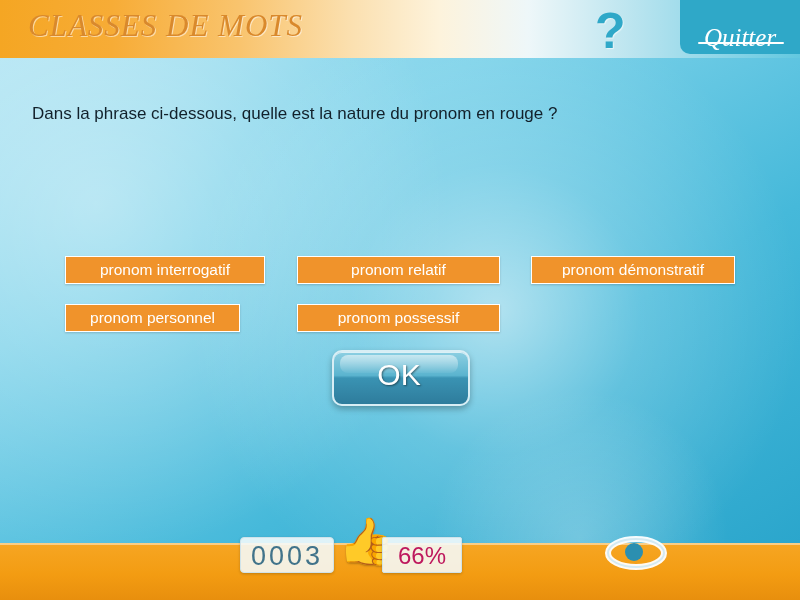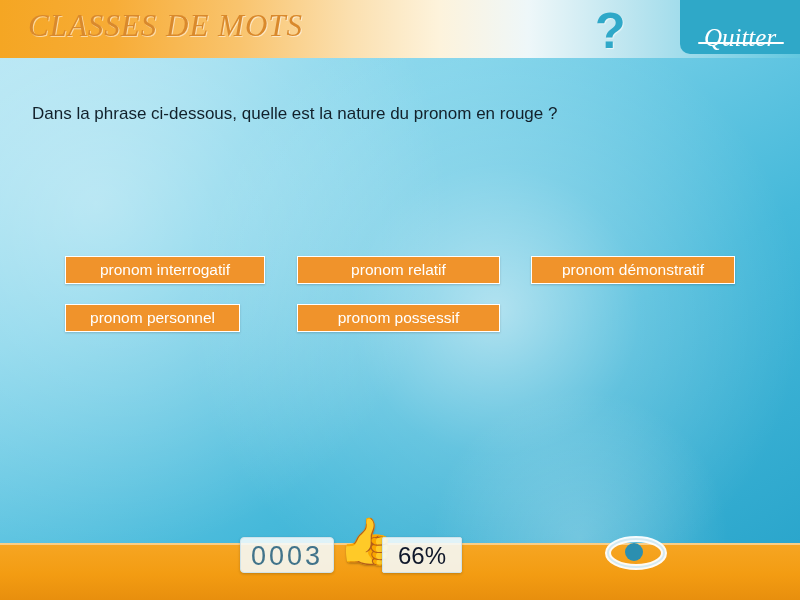--- a/index.html
+++ b/index.html
@@ -192,21 +192,21 @@
     border: 1px solid #cfe3ea;
     border-radius: 2px;
     box-shadow: 0 1px 3px rgba(0,0,0,0.2);
   }
   .percent-text {
     position: absolute;
     left: 0; top: 4px;
     width: 78px;
     text-align: center;
     font-size: 24px;
-    color: #0f172a;
+    color: #be185d;
   }
   .thumb-icon {
     position: absolute;
     left: 338px; top: 512px;
     width: 52px; height: 62px;
     font-size: 46px;
     color: #fdfdfd;
     text-shadow: 0 1px 2px rgba(0,0,0,0.25);
     line-height: 58px;
   }
@@ -236,20 +236,24 @@
 
     <div class="question-text">Dans la phrase ci-dessous, quelle est la nature du pronom en rouge ?</div>
 
 
     <div class="choice" style="left:65px; top:178px; width:200px;">pronom interrogatif</div>
     <div class="choice" style="left:297px; top:178px; width:203px;">pronom relatif</div>
     <div class="choice" style="left:531px; top:178px; width:204px;">pronom démonstratif</div>
     <div class="choice" style="left:65px; top:226px; width:175px;">pronom personnel</div>
     <div class="choice" style="left:297px; top:226px; width:203px;">pronom possessif</div>
 
+    <div class="ok-button">
+      <div class="ok-shine"></div>
+      <div class="ok-label">OK</div>
+    </div>
   </div>
 
   <div class="footer">
     <div class="footer-top-edge"></div>
   </div>
 
   <div class="score-box">
     <div class="score-digits">0003</div>
   </div>
 

